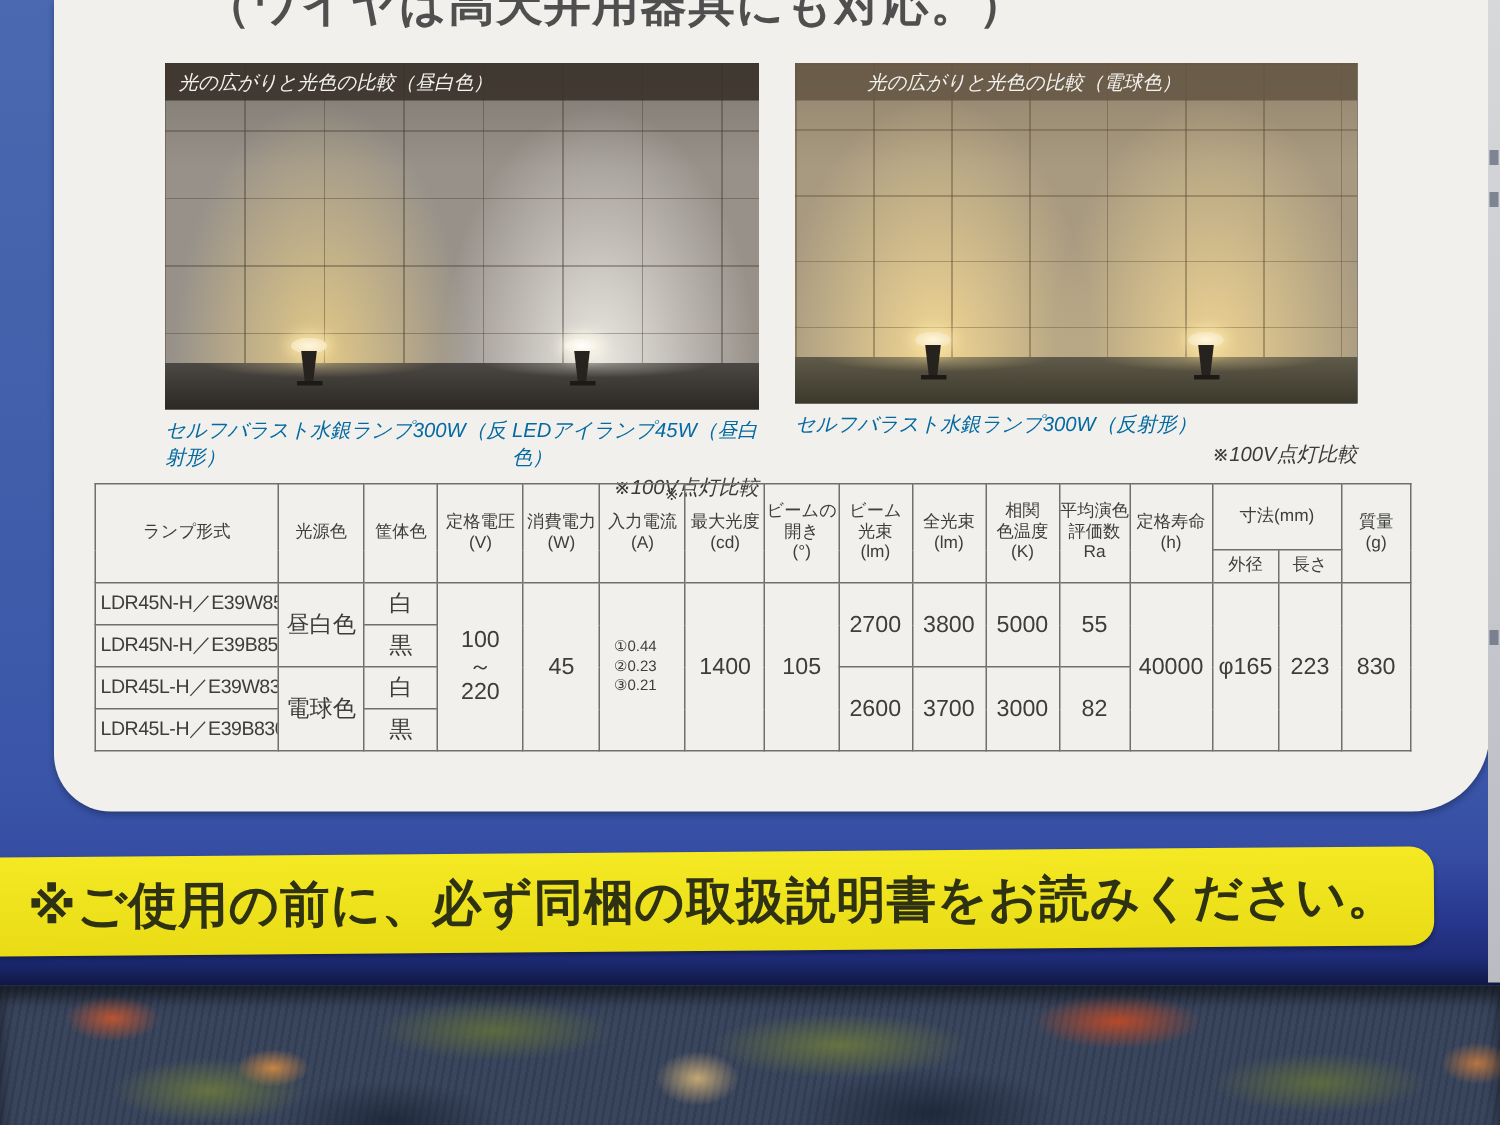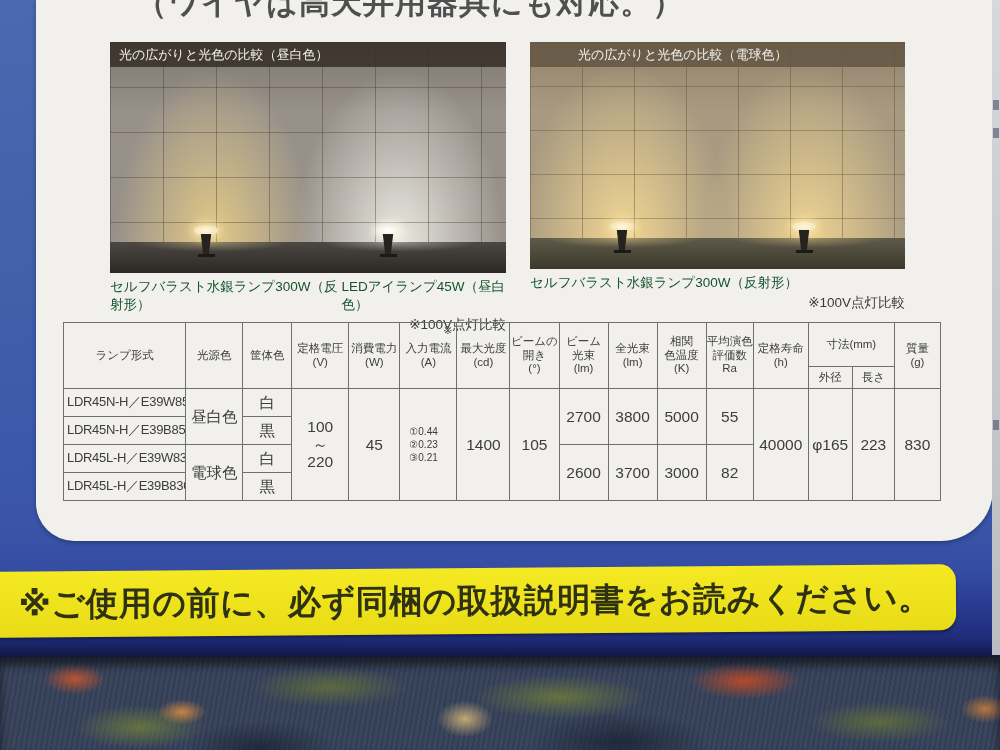--- a/index.html
+++ b/index.html
@@ -17,21 +17,21 @@
   .right-strip{position:absolute;right:0;top:0;width:8px;height:655px;
     background:linear-gradient(180deg,#d7d8da,#babcc2);}
   .strip-mark{position:absolute;left:1px;width:6px;height:10px;background:#5a6275;opacity:.7;}
 
   
   .top-note-clip{position:absolute;left:56px;top:0;width:680px;height:24px;overflow:hidden;margin-left:44px;}
   .top-note{font-size:31px;font-weight:bold;color:#4f4f4f;letter-spacing:1px;line-height:1;
     display:block;transform:translateY(-13px);white-space:nowrap;}
 
   
-  .photo-block{position:absolute;}
+  .photo-block{position:absolute;font-style:italic;}
   #pb-left{left:74px;top:42px;width:396px;}
   #pb-right{left:494px;top:42px;width:375px;}
   .photo{position:relative;width:100%;height:231px;overflow:hidden;background:#000;}
   #pb-right .photo{height:227px;}
   .wall{position:absolute;left:0;top:0;right:0;bottom:30px;}
   #photo-left .wall{
     background-color:#97918a;
     background-image:
       repeating-linear-gradient(90deg, rgba(70,60,48,.42) 0 1px, transparent 1px 53px),
       repeating-linear-gradient(180deg, rgba(70,60,48,.38) 0 1px, transparent 1px 45px),
@@ -66,21 +66,21 @@
   .photo-titlebar{position:absolute;left:0;top:0;right:0;height:25px;background:rgba(58,50,42,.9);
     color:#f3f2ee;font-size:13px;line-height:25px;padding-left:9px;box-sizing:border-box;}
   #photo-right .photo-titlebar{background:rgba(100,86,68,.88);padding-left:48px;}
   .lamp{position:absolute;bottom:10px;width:24px;height:38px;}
   .lamp-head{width:24px;height:11px;border-radius:50%;}
   .head-white{background:radial-gradient(#ffffff,#efe9d5);box-shadow:0 0 9px 3px rgba(255,252,235,.85);}
   .head-warm{background:radial-gradient(#fff6dd,#f0ddaa);box-shadow:0 0 9px 3px rgba(250,230,170,.85);}
   .lamp-body{width:13px;height:20px;margin:-2px auto 0;background:#26221d;
     -webkit-clip-path:polygon(10% 0,90% 0,72% 100%,28% 100%);clip-path:polygon(10% 0,90% 0,72% 100%,28% 100%);}
   .lamp-base{width:17px;height:3px;margin:0 auto;background:#1c1916;}
-  .captions{display:flex;justify-content:space-between;margin-top:5px;font-size:13.5px;color:#14532d;}
+  .captions{display:flex;justify-content:space-between;margin-top:5px;font-size:13.5px;color:#0369a1;}
   .photo-note{text-align:right;font-size:13.5px;color:#3b3b3b;margin-top:2px;}
 
   
   .spec-wrap{position:absolute;left:27px;top:322px;}
   table.spec{border-collapse:collapse;table-layout:fixed;width:878px;background:transparent;}
   .spec th,.spec td{border:1.4px solid #6f6f6f;text-align:center;vertical-align:middle;padding:0;
     color:#3d3d3d;white-space:pre-line;overflow:hidden;}
   .spec th{font-weight:normal;font-size:11.5px;line-height:1.18;}
   .spec td{font-size:15.5px;line-height:1.12;}
   .spec td.model{font-size:13px;text-align:left;padding-left:3px;letter-spacing:-.3px;white-space:nowrap;}

